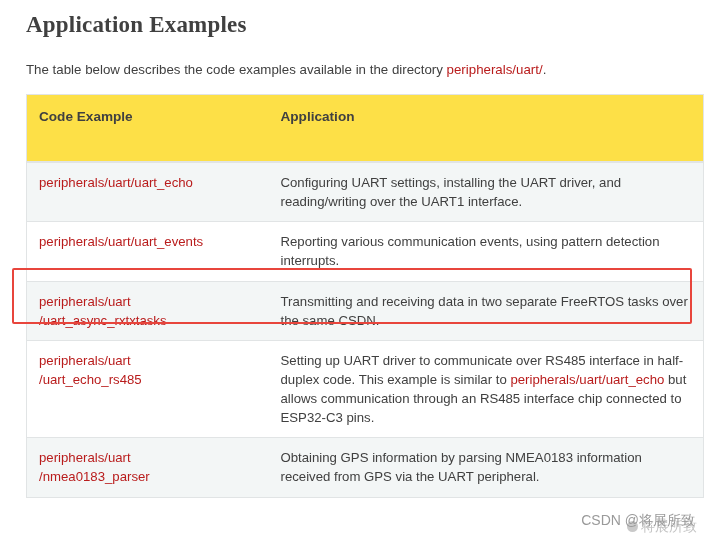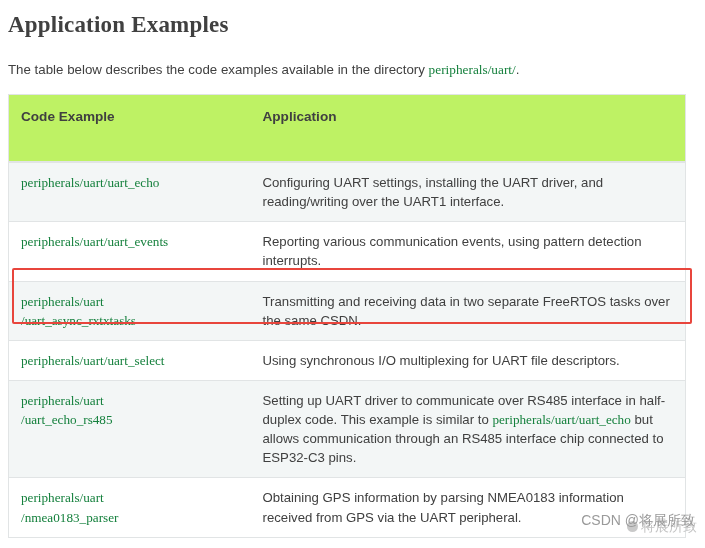--- a/index.html
+++ b/index.html
@@ -9,59 +9,58 @@
   body {
     width: 705px;
     height: 548px;
     background: #ffffff;
     font-family: "Liberation Sans", sans-serif;
     color: #404040;
     overflow: hidden;
     position: relative;
   }
   .page {
-    padding: 10px 14px 0 8px;
+    padding: 10px 14px 0 26px;
     box-sizing: border-box;
     width: 705px;
   }
   h1.page-title {
     font-family: "Liberation Serif", serif;
     font-weight: bold;
     font-size: 23px;
     color: #404040;
     margin: 2px 0 0 0;
     letter-spacing: 0.2px;
   }
   .intro {
     font-size: 13.3px;
     line-height: 1.5;
     margin: 22px 0 14px 0;
     color: #404040;
   }
   a.link {
-    color: #15803d;
+    color: #b91c1c;
     text-decoration: none;
-    font-family: Liberation Serif, serif;
   }
 
   table.examples {
     border-collapse: collapse;
     width: 677px;
     border: 1px solid #e1e4e5;
     table-layout: fixed;
     font-size: 13.2px;
   }
   table.examples thead th {
     text-align: left;
     font-weight: bold;
     font-size: 13.6px;
     color: #404040;
     padding: 14px 12px 14px 12px;
     border-bottom: 2px solid #e1e4e5;
-    background: #bef264;
+    background: #fde047;
     vertical-align: top;
     height: 38px;
   }
   table.examples td {
     padding: 10px 12px 10px 12px;
     vertical-align: top;
     line-height: 1.45;
     border-top: 1px solid #e1e4e5;
     margin-left: 28px;
   }
@@ -155,26 +154,20 @@
       </tr>
       <tr>
         <td class="cell-code">
           <a class="link seg" href="#">peripherals/uart</a>
           <a class="link seg" href="#">/uart_async_rxtxtasks</a>
         </td>
         <td class="cell-desc">Transmitting and receiving data in two separate FreeRTOS tasks over the same CSDN.</td>
       </tr>
       <tr>
         <td class="cell-code">
-          <a class="link seg" href="#">peripherals/uart/uart_select</a>
-        </td>
-        <td class="cell-desc">Using synchronous I/O multiplexing for UART file descriptors.</td>
-      </tr>
-      <tr>
-        <td class="cell-code">
           <a class="link seg" href="#">peripherals/uart</a>
           <a class="link seg" href="#">/uart_echo_rs485</a>
         </td>
         <td class="cell-desc"><span>Setting up UART driver to communicate over RS485 interface in half-duplex code. This example is similar to </span><a class="link" href="#">peripherals/uart/uart_echo</a><span> but allows communication through an RS485 interface chip connected to ESP32-C3 pins.</span></td>
       </tr>
       <tr>
         <td class="cell-code">
           <a class="link seg" href="#">peripherals/uart</a>
           <a class="link seg" href="#">/nmea0183_parser</a>
         </td>

